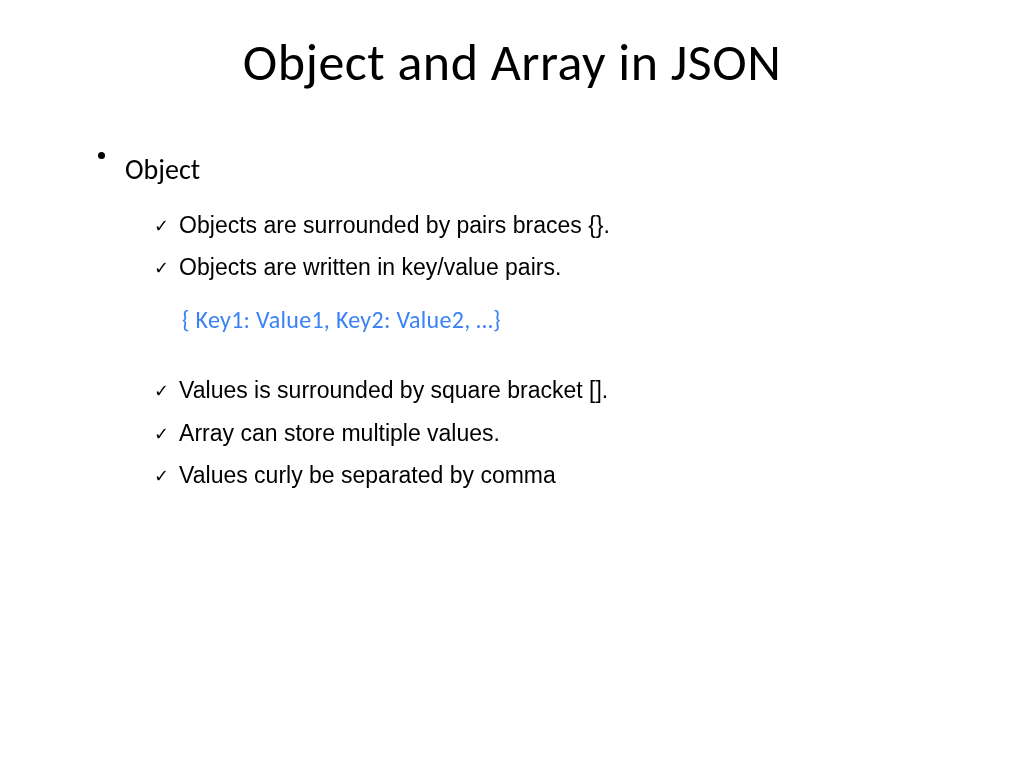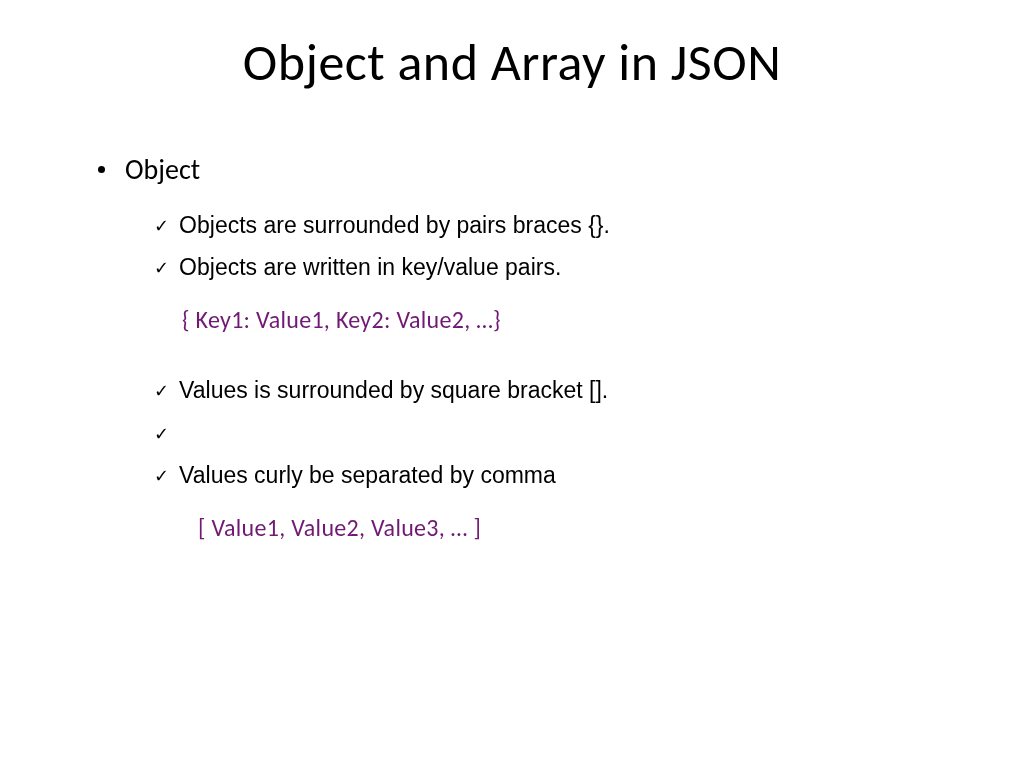--- a/index.html
+++ b/index.html
@@ -14,21 +14,20 @@
     }
     .title {
       font-size: 52px;
       font-weight: 400;
       text-align: center;
       margin-bottom: 58px;
       letter-spacing: 0.5px;
     }
     .section-line {
       display: flex;
-      align-items: center;
       font-size: 28px;
       margin-left: 28px;
       margin-bottom: 22px;
     }
     .disc {
       display: inline-block;
       width: 7px;
       height: 7px;
       background: #000;
       border-radius: 50%;
@@ -46,21 +45,21 @@
     }
     .check {
       display: inline-block;
       margin-right: 10px;
       font-size: 18px;
       line-height: 1.9;
       flex-shrink: 0;
     }
     .example {
       font-size: 24px;
-      color: #701a75;
+      color: #3b82f6;
       margin-left: 112px;
       margin-top: 20px;
       margin-bottom: 40px;
       letter-spacing: 0.3px;
     }
     .example-array {
       margin-left: 128px;
     }
     .array-section { margin-top: 4px; }
   </style>
@@ -85,19 +84,19 @@
   <div class="example">{ Key1: Value1, Key2: Value2, …}</div>
 </div>
 
 <div class="array-section">
   <div class="check-line">
     <span class="check">✓</span>
     <span>Values is surrounded by square bracket [].</span>
   </div>
   <div class="check-line">
     <span class="check">✓</span>
+    <span>Array can store multiple values.</span>
   </div>
   <div class="check-line">
     <span class="check">✓</span>
     <span>Values curly be separated by comma</span>
   </div>
-  <div class="example example-array">[ Value1, Value2, Value3, … ]</div>
 </div>
 
 </body></html>

